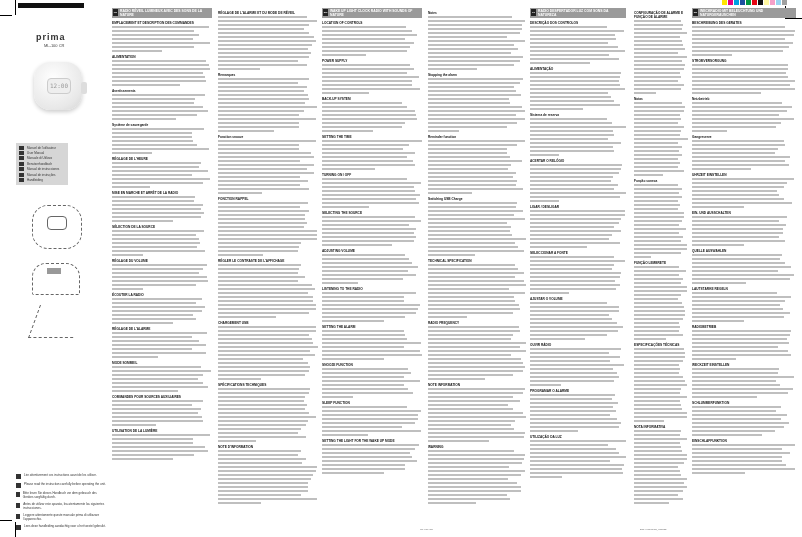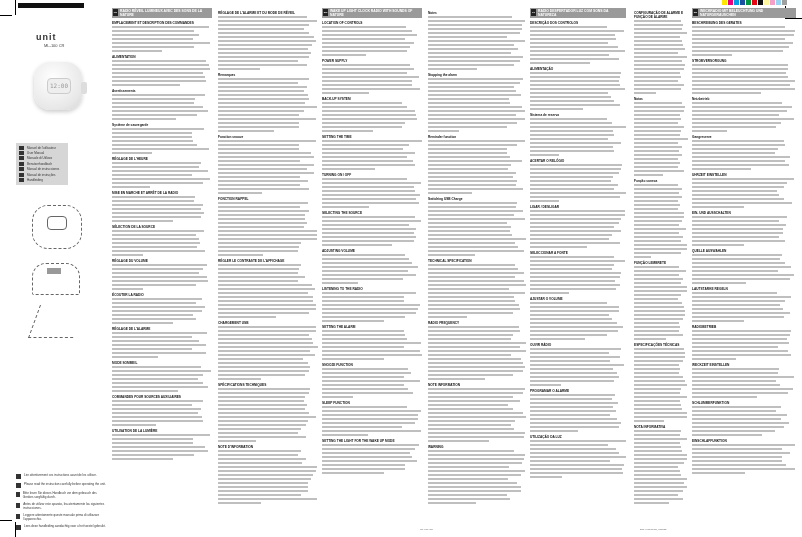--- a/index.html
+++ b/index.html
@@ -53,21 +53,21 @@
     <span style="background: rgb(245, 160, 200);"></span>
     <span style="background: rgb(154, 212, 240);"></span>
     <span style="background: rgb(160, 160, 160);"></span>
   </div>
 <div class="crop" style="left:785px;top:6px;width:1px;height:13px;"></div>
 <div class="crop" style="left:785px;top:18px;width:17px;height:1px;"></div>
 <div class="crop" style="left:0;top:520px;width:12px;height:1px;"></div>
 <div class="crop" style="left:15px;top:522px;width:1px;height:15px;"></div>
 
 <div class="cover">
-  <div class="brand">unit</div>
+  <div class="brand">prima</div>
   <div class="model">ML-100 CR</div>
   <div class="device">
     <div class="screen">12:00</div>
     <div class="knob"></div>
   </div>
   <div class="langbox" id="langbox">
       <div class="row">
         <span class="flag"></span>
         <span class="langlbl">Manuel de l'utilisateur</span>
       </div>

